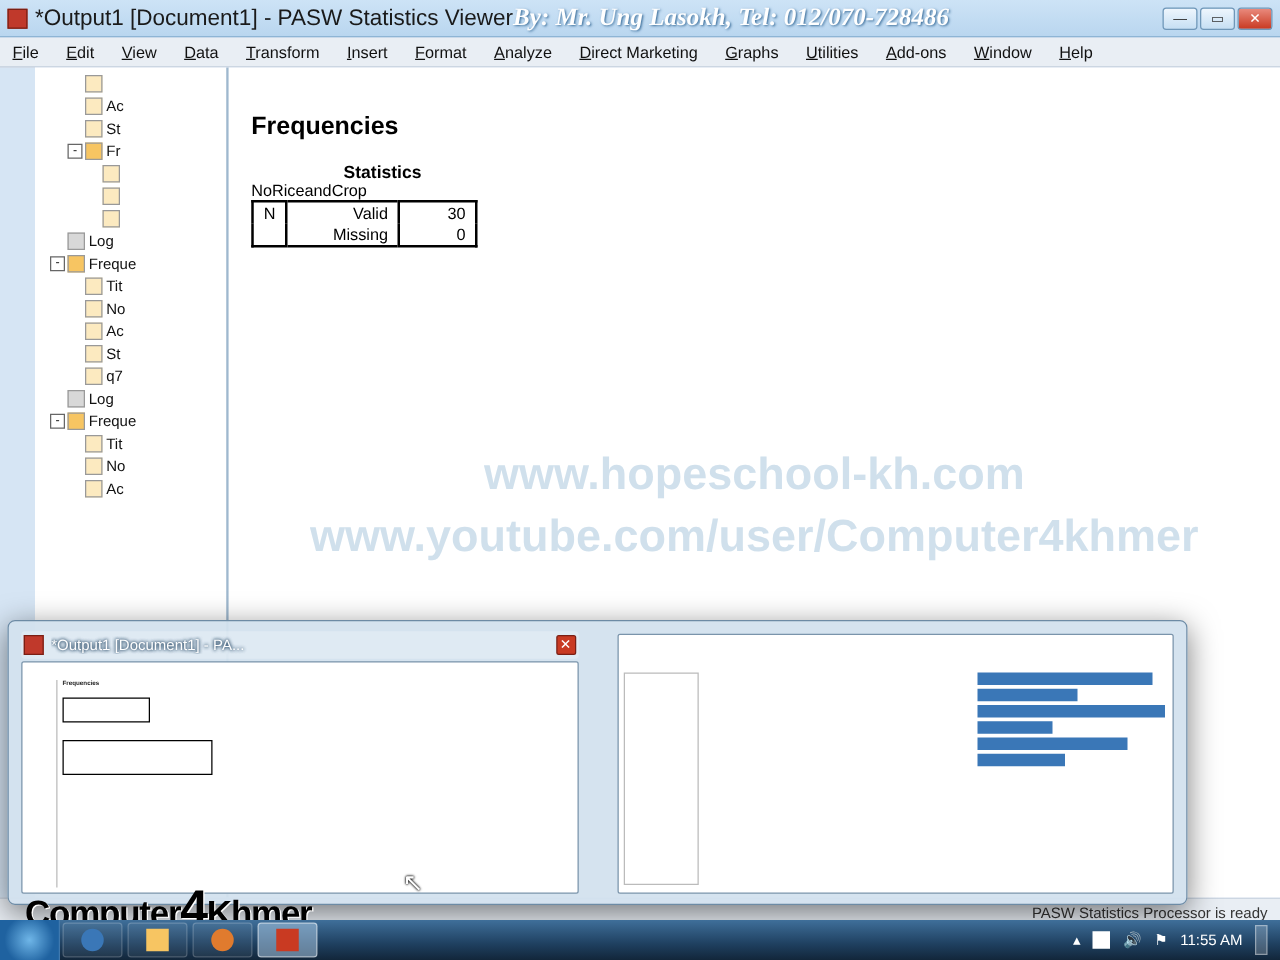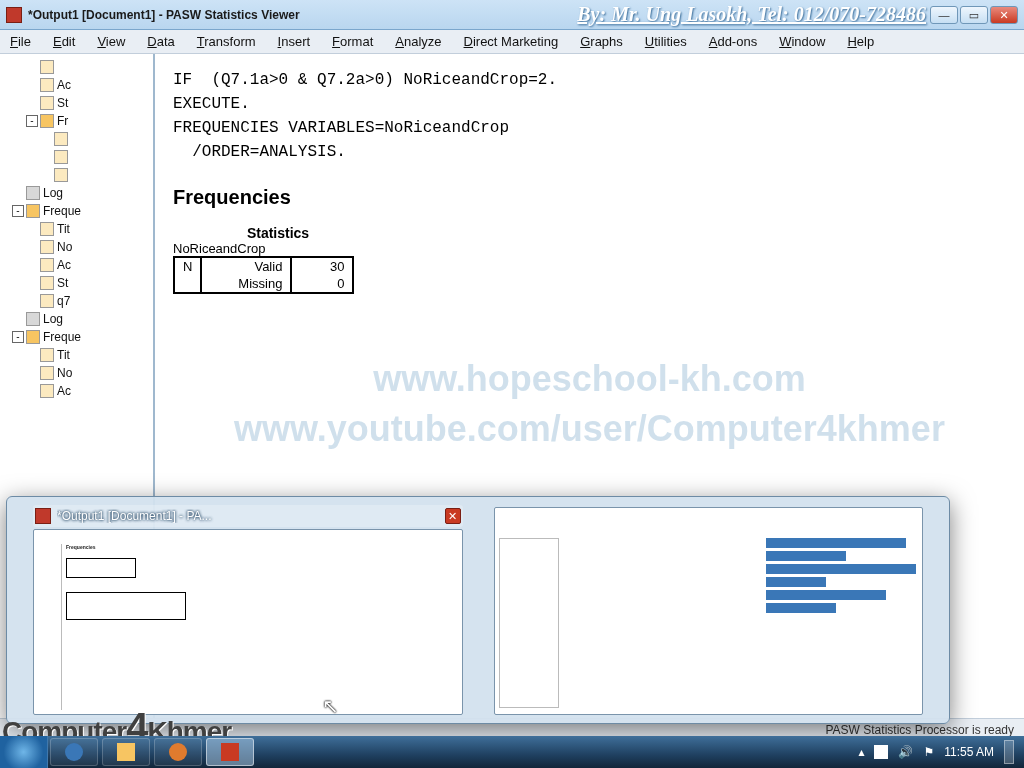--- a/index.html
+++ b/index.html
@@ -2,31 +2,31 @@
 <html><head>
 <meta charset="utf-8">
 <style>
 * { margin:0; padding:0; box-sizing:border-box; }
 html,body { width:1024px; height:768px; overflow:hidden; font-family:Arial,Helvetica,sans-serif; background:#000; }
 .screen { width:1024px; height:768px; position:relative; background:#5a9dd4; }
 
 .appwin { position:absolute; left:0; top:0; width:1024px; height:740px; background:#d6e5f4; }
 .titlebar { height:30px; background:linear-gradient(#cde3f6,#b9d6ef); display:flex; align-items:center; padding:0 6px; border-bottom:1px solid #7aa6cc; }
 .titlebar .doc-icon { width:16px; height:16px; background:#c0392b; border:1px solid #7a1f14; margin-right:6px; }
-.titlebar .title { font-size:12px; color:#1a1a1a; flex:0 0 auto;font-weight:bold; }
-.titlebar .byline { flex:1; text-align:right; font:italic bold 20px "Times New Roman",serif; color:#fff; text-shadow:1px 1px 2px #3a6d9a; padding-right:4px;text-decoration:underline; }
+.titlebar .title { font-size:18px; color:#1a1a1a; flex:0 0 auto; }
+.titlebar .byline { flex:1; font:italic bold 20px "Times New Roman",serif; color:#fff; text-shadow:1px 1px 2px #3a6d9a; padding-right:4px; }
 .win-ctrls { display:flex; gap:2px; }
 .win-ctrls .btn { width:28px; height:18px; background:linear-gradient(#eef6fd,#c6dff3); border:1px solid #6f97b8; border-radius:3px; font-size:11px; text-align:center; line-height:16px; color:#333; }
 .win-ctrls .btn.close { background:linear-gradient(#e98a7d,#c93a22); color:#fff; }
 
 .menubar { height:24px; background:#e9eef4; display:flex; align-items:center; padding:0 4px; gap:10px; border-bottom:1px solid #c2cedb; font-size:13px; color:#111; }
 .menubar .mitem { padding:2px 6px; }
 .menubar .mitem u { text-decoration:underline; }
 
-.workarea { display:flex; height:calc(100% - 30px - 24px - 22px); }
+.workarea { display:flex; height:calc(100% - 30px - 24px - 22px);padding-left:28px; }
 .navpane { width:155px; background:#fff; border-right:2px solid #9fb8ce; overflow:hidden; font-size:12px; padding:4px 2px; color:#111; }
 .navpane .row { display:flex; align-items:center; height:18px; white-space:nowrap; }
 .navpane .sp1 { width:12px; } .navpane .sp2 { width:26px; } .navpane .sp3 { width:40px; }
 .navpane .tw { width:12px; height:12px; border:1px solid #666; margin-right:2px; font-size:10px; line-height:10px; text-align:center; background:#fff; }
 .navpane .ic { width:14px; height:14px; margin-right:3px; border:1px solid #999; background:#fceac0; }
 .navpane .ic.log { background:#d8d8d8; }
 .navpane .ic.folder { background:#f7c562; }
 .contentpane { flex:1; background:#fff; padding:14px 18px; font-family:"Courier New",monospace; font-size:16px; color:#000; position:relative; overflow:hidden; }
 .contentpane .syntax { white-space:pre; line-height:1.5; }
 .contentpane h2 { font-family:Arial; font-size:20px; font-weight:bold; margin:22px 0 16px; }
@@ -34,21 +34,21 @@
 .stats-title { font-family:Arial; font-size:14px; font-weight:bold; text-align:center; width:210px; }
 .stats-var { font-family:Arial; font-size:13px; width:210px; }
 .stats-table { border:2px solid #000; border-collapse:collapse; font-family:Arial; font-size:13px; }
 .stats-table td { padding:1px 8px; }
 .stats-table .rb { border-right:2px solid #000; }
 .stats-table .ar { text-align:right; }
 .watermark { position:absolute; left:50%; top:300px; transform:translateX(-50%); color:rgba(120,165,200,.35); font:bold 36px Arial; white-space:nowrap; pointer-events:none; text-align:center; line-height:1.4; }
 
 .statusbar { height:22px; background:#e9eef4; border-top:1px solid #c2cedb; display:flex; align-items:center; justify-content:flex-end; padding:0 10px; font-size:12px; color:#333; }
 
-.peek { position:absolute; left:6px; top:496px; width:944px; height:228px; background:rgba(210,225,238,.94); border:1px solid #6d8ba5; border-radius:6px; box-shadow:0 6px 24px rgba(0,0,0,.5); display:flex; gap:31px; padding:8px 26px; }
+.peek { position:absolute; left:6px; top:496px; width:944px; height:228px; background:rgba(210,225,238,.94); border:1px solid #6d8ba5; border-radius:6px; box-shadow:0 6px 24px rgba(0,0,0,.5); display:flex; gap:31px; padding:8px 10px; }
 .peek .thumb { flex:1; display:flex; flex-direction:column; }
 .peek .thead { display:flex; align-items:center; height:22px; gap:6px; padding:0 2px; }
 .peek .thead .tico { width:16px; height:16px; background:#c0392b; border:1px solid #7a1f14; }
 .peek .thead .tlabel { flex:1; font-size:12px; color:#fff; text-shadow:0 0 3px #1a3d5c,0 0 3px #1a3d5c; white-space:nowrap; overflow:hidden; text-overflow:ellipsis; }
 .peek .thead .tclose { width:16px; height:16px; background:#c93a22; border:1px solid #7a1f14; border-radius:2px; color:#fff; font-size:11px; text-align:center; line-height:14px; }
 .peek .tbody { flex:1; background:#fff; border:1px solid #7a94ab; border-radius:2px; margin-top:2px; overflow:hidden; position:relative; }
 .peek .thumb.active .thead { background:rgba(255,255,255,.25); border-radius:3px; }
 .peek .mini { position:absolute; inset:0; }
 .mini-output { font-size:5px; padding:4px; color:#222; }
 .mini-output .mree { position:absolute; left:2px; top:14px; width:26px; bottom:4px; border-right:1px solid #bbb; }
@@ -63,21 +63,21 @@
 .cursor { position:absolute; left:322px; top:694px; font-size:20px; color:#fff; text-shadow:0 0 2px #000,0 0 2px #000; pointer-events:none; }
 
 .taskbar { position:absolute; left:0; bottom:0; width:1024px; height:32px; background:linear-gradient(#3f6f9a,#1f4060 60%,#12263a); display:flex; align-items:center; }
 .taskbar .start { width:48px; height:32px; background:radial-gradient(circle at 50% 50%,#6fb6e8,#1f62a0 70%); border-right:1px solid rgba(255,255,255,.15); }
 .taskbar .pin { width:48px; height:28px; margin:2px; border:1px solid rgba(255,255,255,.2); border-radius:3px; background:rgba(255,255,255,.06); display:flex; align-items:center; justify-content:center; }
 .taskbar .pin.active { background:rgba(180,210,235,.5); border-color:rgba(255,255,255,.5); }
 .taskbar .pin .pic { width:18px; height:18px; }
 .taskbar .spacer { flex:1; }
 .taskbar .tray { display:flex; align-items:center; gap:10px; padding:0 10px; color:#fff; font-size:12px; }
 .taskbar .tray .ti { width:14px; height:14px; }
-.brand { position:absolute; left:2px; bottom:18px; font:bold 28px "Arial Black",Arial; color:#404040; letter-spacing:-1px; text-shadow:1px 1px 0 #fff; pointer-events:none; }
+.brand { position:absolute; left:20px; bottom:18px; font:bold 28px "Arial Black",Arial; color:#000000; letter-spacing:-1px; text-shadow:1px 1px 0 #fff; pointer-events:none; }
 .brand .k4 { font-size:40px; }
 </style>
 </head>
 <body>
 
 <div class="screen">
   <div class="appwin">
 
     <div class="titlebar">
       <div class="doc-icon"></div>
@@ -206,24 +206,20 @@
             <span class="sp3" style="display: inline-block; width: 38px;"></span>
             <span class="ic doc"></span>
             <span>Ac</span>
           </div>
         </div>
       <div class="contentpane">
         <div class="watermark">
           <span>www.hopeschool-kh.com</span><br>
           <span>www.youtube.com/user/Computer4khmer</span>
         </div>
-        <div class="syntax">IF  (Q7.1a&gt;0 &amp; Q7.2a&gt;0) NoRiceandCrop=2.
-EXECUTE.
-FREQUENCIES VARIABLES=NoRiceandCrop
-  /ORDER=ANALYSIS.</div>
         <h2>Frequencies</h2>
         <div class="stats-title">Statistics</div>
         <div class="stats-var">NoRiceandCrop</div>
         <table class="stats-table">
           <tbody>
               <tr>
             <td class="rb">N</td>
             <td class="rb ar" style="width:90px">Valid</td>
             <td class="ar" style="width:62px">30</td>
           </tr>

